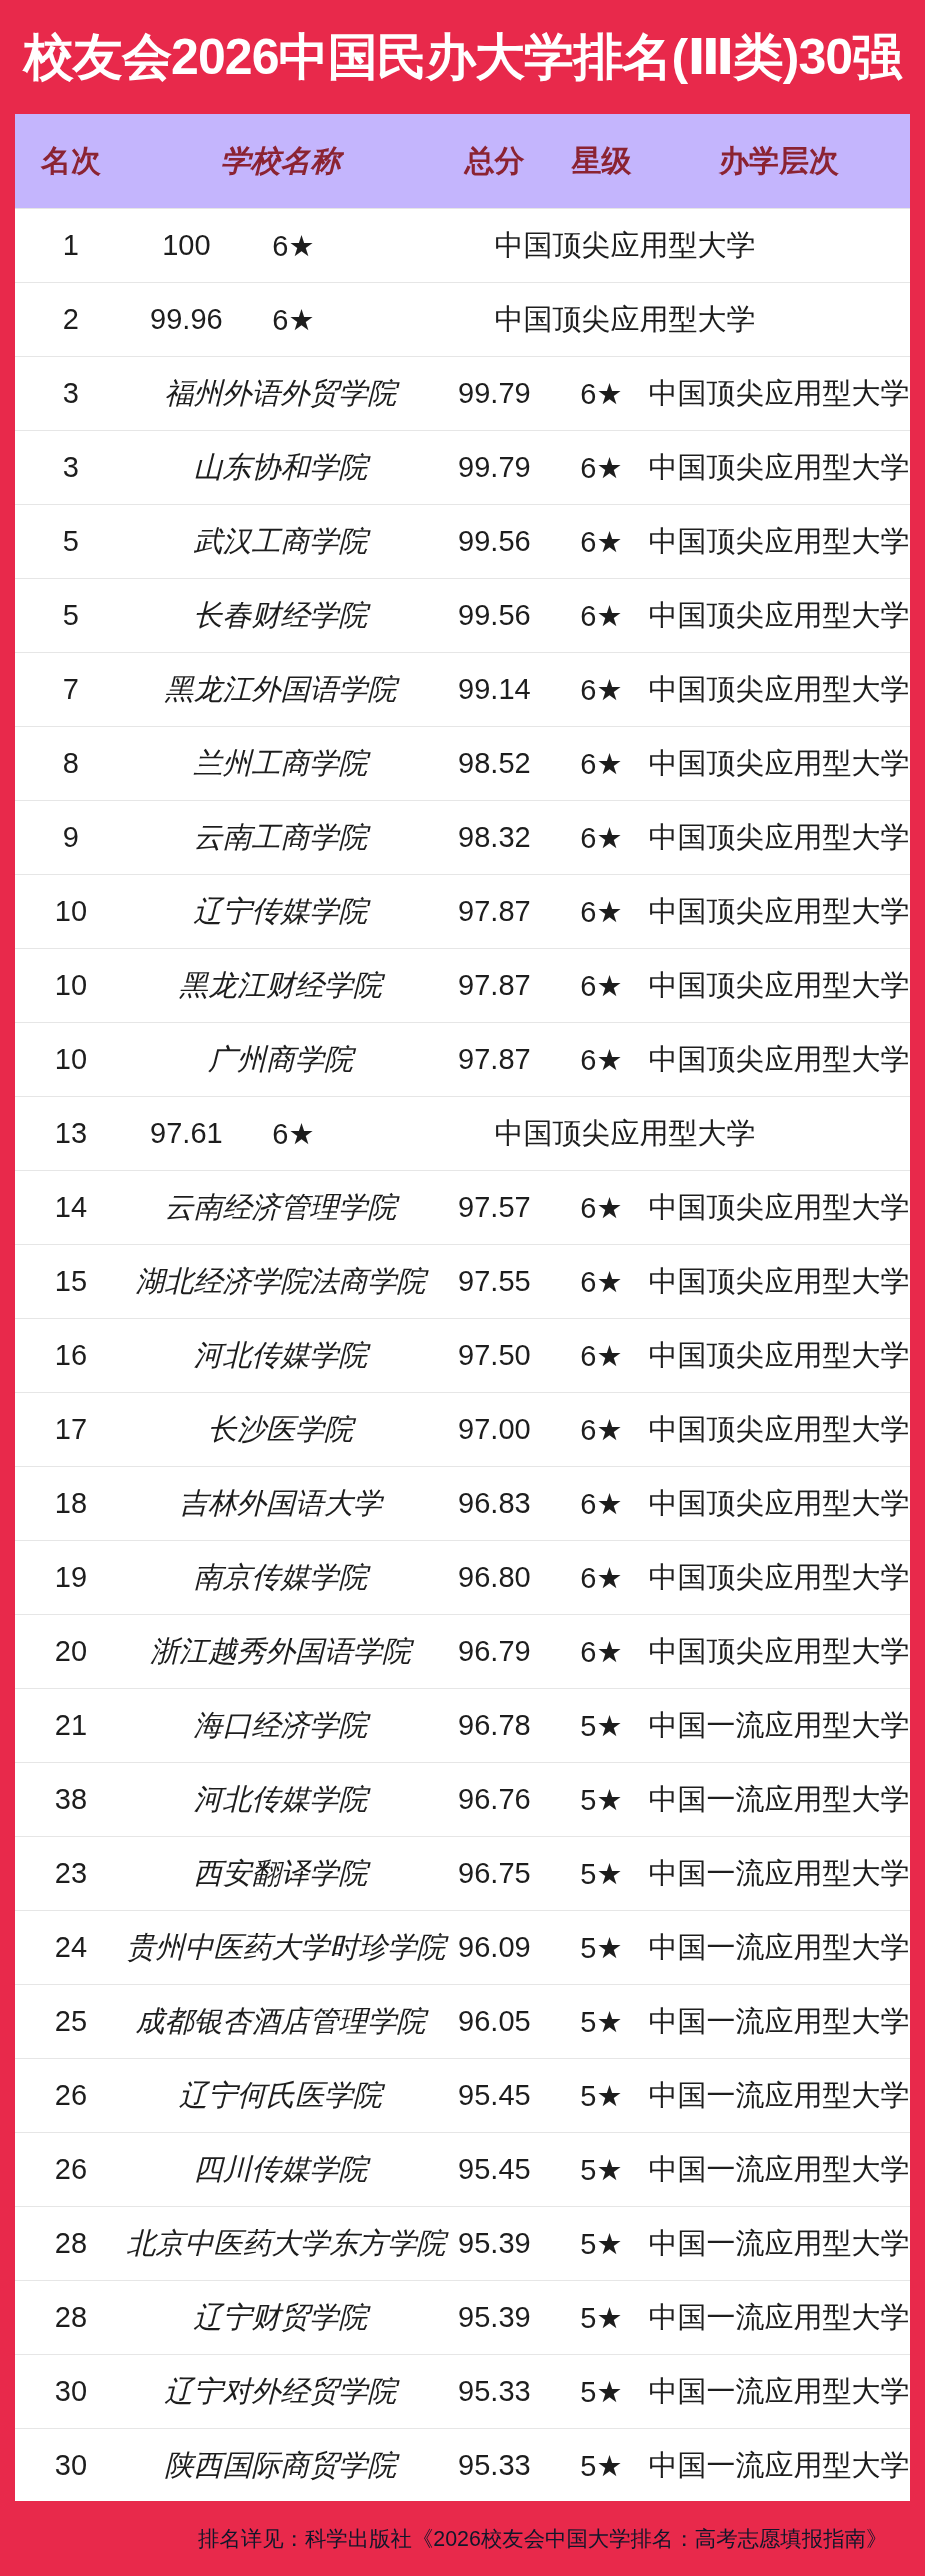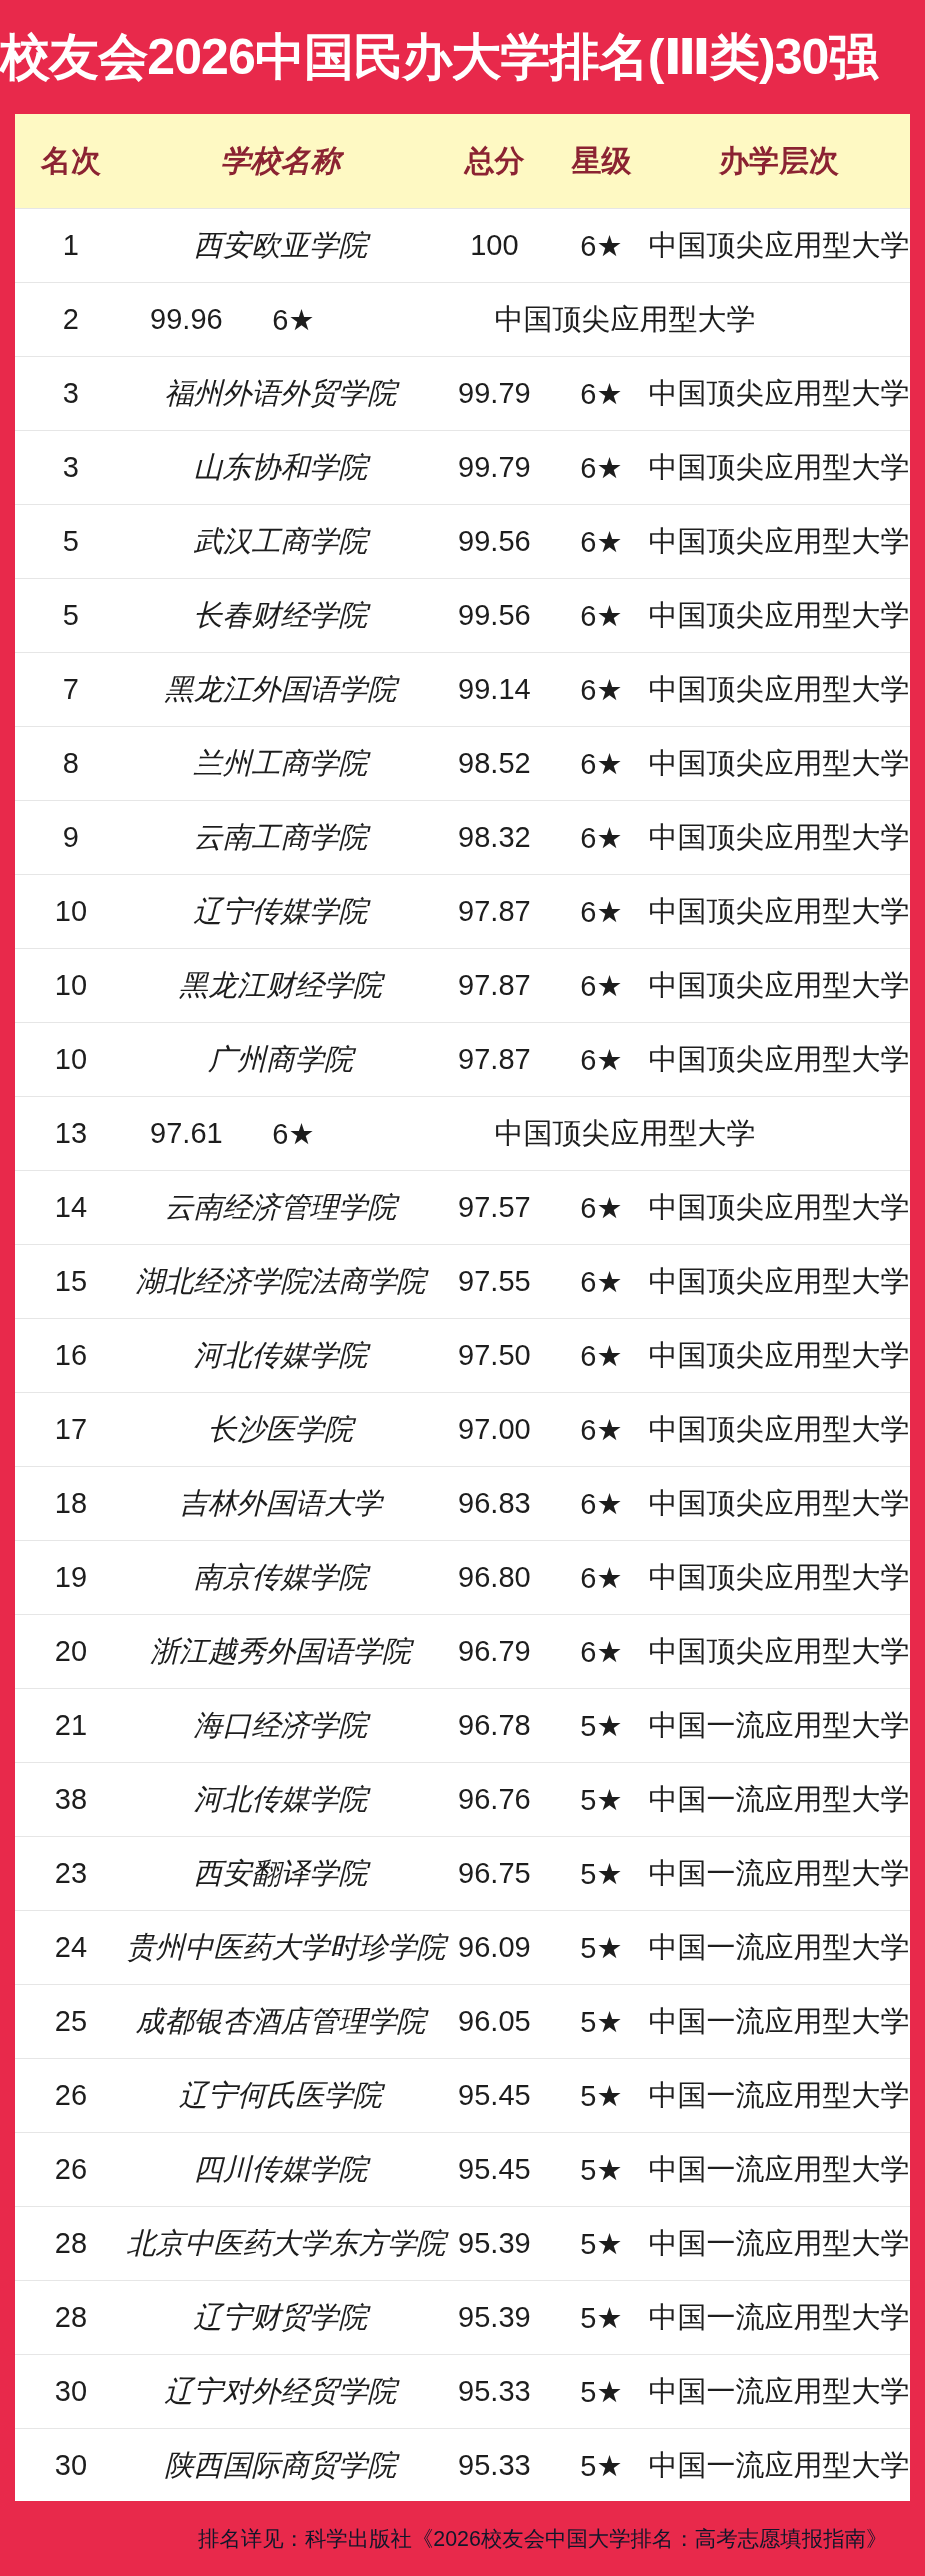--- a/index.html
+++ b/index.html
@@ -5,36 +5,36 @@
   * { margin:0; padding:0; box-sizing:border-box; }
   html,body { width:925px; height:2576px; }
   body {
     background:#E8294B;
     font-family:"Liberation Sans","DejaVu Sans",sans-serif;
     display:flex; flex-direction:column;
     overflow:hidden;
   }
   .top-band{
     height:114px; flex:0 0 114px;
-    display:flex; align-items:center; 
+    display:flex; align-items:center; justify-content:center;
   }
   .title{
     color:#FFFFFF; font-size:50px; font-weight:900;
     letter-spacing:-0.9px; white-space:nowrap;
   }
   .panel{
     flex:1 1 auto;
     margin:0 15.4px;
     background:#FFFFFF;
     display:flex; flex-direction:column;
     overflow:hidden;
   }
   .header-row{
     flex:0 0 94px;
-    background:#fef9c3;
+    background:#c4b5fd;
     color:#8B2332;
     font-weight:bold; font-size:30px;
     display:flex; align-items:center;
   }
   .table-body{ flex:1 1 auto; display:flex; flex-direction:column; }
   .row{
     flex:0 0 74px; height:74px;
     display:flex; align-items:center;
     font-size:29px; color:#1D1D1D;
     border-top:1.7px solid #E6E6E6;
@@ -67,21 +67,20 @@
   <div class="header-row">
     <div class="cell col-rank">名次</div>
     <div class="cell col-school">学校名称</div>
     <div class="cell col-score">总分</div>
     <div class="cell col-star">星级</div>
     <div class="cell col-level">办学层次</div>
   </div>
   <div class="table-body">
       <div class="row">
         <div class="cell col-rank">1</div>
-        <div class="cell col-school">西安欧亚学院</div>
         <div class="cell col-score">100</div>
         <div class="cell col-star">6★</div>
         <div class="cell col-level">中国顶尖应用型大学</div>
       </div>
       <div class="row">
         <div class="cell col-rank">2</div>
         <div class="cell col-score">99.96</div>
         <div class="cell col-star">6★</div>
         <div class="cell col-level">中国顶尖应用型大学</div>
       </div>

